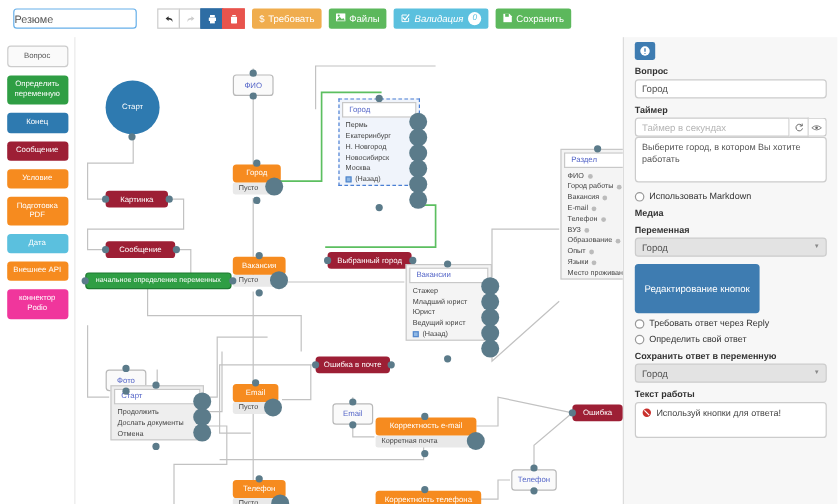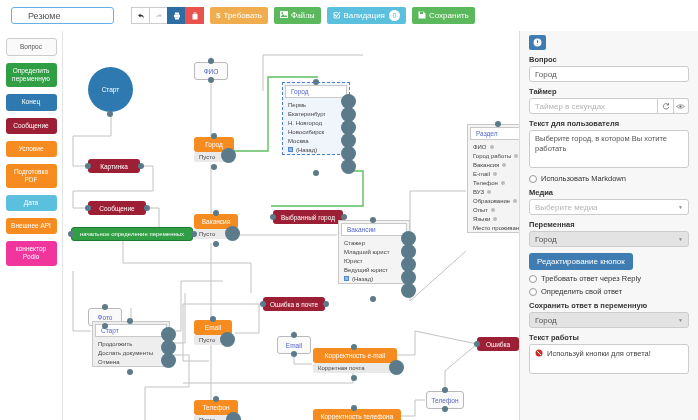--- a/index.html
+++ b/index.html
@@ -20,21 +20,21 @@
     position: absolute; left: 0; top: 0; width: 698px; height: 31px;
     background: #ffffff;
     display: flex; align-items: center;
   }
   .name-input {
     margin-left: 11px;
     width: 103px; height: 17px;
     border: 1px solid #66afe9;
     border-radius: 3px;
     font-size: 9px;
-    padding: 1px 16px;
+    padding: 1px 0;
     color: #555;
     outline: none;
     background: #fff;
   }
   .tb-group { display: flex; align-items: center; margin-left: 17px; }
   .tb-btn {
     height: 17px; min-width: 19px;
     border: 1px solid #ccc;
     background: #fff;
     display: flex; align-items: center; justify-content: center;
@@ -52,22 +52,22 @@
     display: flex; align-items: center;
     color: #fff; font-size: 8px;
     border-radius: 2px;
     padding: 0 6px;
     margin-left: 6px;
     cursor: pointer;
     white-space: nowrap;
   }
   .tb-pill .ic { margin-right: 3px; font-size: 8px; line-height: 1; }
   .pill-orange { background: #f0ad4e; }
-  .pill-green  { background: #5cb85c; font-family: Liberation Serif, serif; }
-  .pill-cyan   { background: #5bc0de; }
+  .pill-green  { background: #5cb85c; }
+  .pill-cyan   { background: #5bc0de; font-style: italic; }
   .pill-save   { background: #5cb85c; }
   .badge-count {
     display: inline-flex; align-items: center; justify-content: center;
     min-width: 11px; height: 11px;
     border-radius: 6px; background: #fff; color: #5bc0de;
     font-size: 7px; margin-left: 4px; padding: 0 3px;
   }
 
   
   .palette {
@@ -220,21 +220,21 @@
   }
   .p-select {
     width: 100%; height: 16px; border: 1px solid #ccc; border-radius: 3px;
     background: #fff; font-size: 8px; color: #b5b5b5; padding: 1px 5px;
     display: flex; align-items: center; justify-content: space-between; cursor: pointer;
   }
   .p-select.filled { background: #e3e3e3; color: #555; }
   .p-select .car { font-size: 5px; color: #888; }
   .p-btn-blue {
     background: #3e7cb1; color: #fff; border: none; border-radius: 3px;
-    font-size: 8px; padding: 4px 8px; margin-top: 6px; cursor: pointer;
+    font-size: 8px; padding: 16px 8px; margin-top: 6px; cursor: pointer;
     font-family: "Liberation Sans", sans-serif;
   }
   .err-box {
     width: 100%; height: 30px; border: 1px solid #ccc; border-radius: 3px;
     background: #fff; font-size: 7.5px; color: #444; padding: 4px 5px;
     display: flex; align-items: flex-start;
   }
   .err-ic { color: #c9302c; margin-right: 4px; font-size: 8px; line-height: 1; }
 </style>
 </head>
@@ -647,33 +647,28 @@
         </svg>
       </div>
       <div class="ibtn">
         <svg width="9" height="7" viewBox="0 0 18 12">
             <path d="M1 6 Q9 -1 17 6 Q9 13 1 6 Z" fill="none" stroke="#666" stroke-width="1.3"></path>
             <circle cx="9" cy="6" r="2.2" fill="#666"></circle>
           </svg>
       </div>
     </div>
 
-    <div class="p-label">Текст для пользователя</div>
     <textarea class="p-textarea" style="">Выберите город, в котором Вы хотите работать</textarea>
 
     <div class="p-check">
       <span class="radio"></span>
       <span>Использовать Markdown</span>
     </div>
 
     <div class="p-label">Медиа</div>
-    <div class="p-select">
-      <span>Выберите медиа</span>
-      <span class="car">▼</span>
-    </div>
 
     <div class="p-label">Переменная</div>
     <div class="p-select filled">
       <span>Город</span>
       <span class="car">▼</span>
     </div>
 
     <button class="p-btn-blue">Редактирование кнопок</button>
 
     <div class="p-check">

